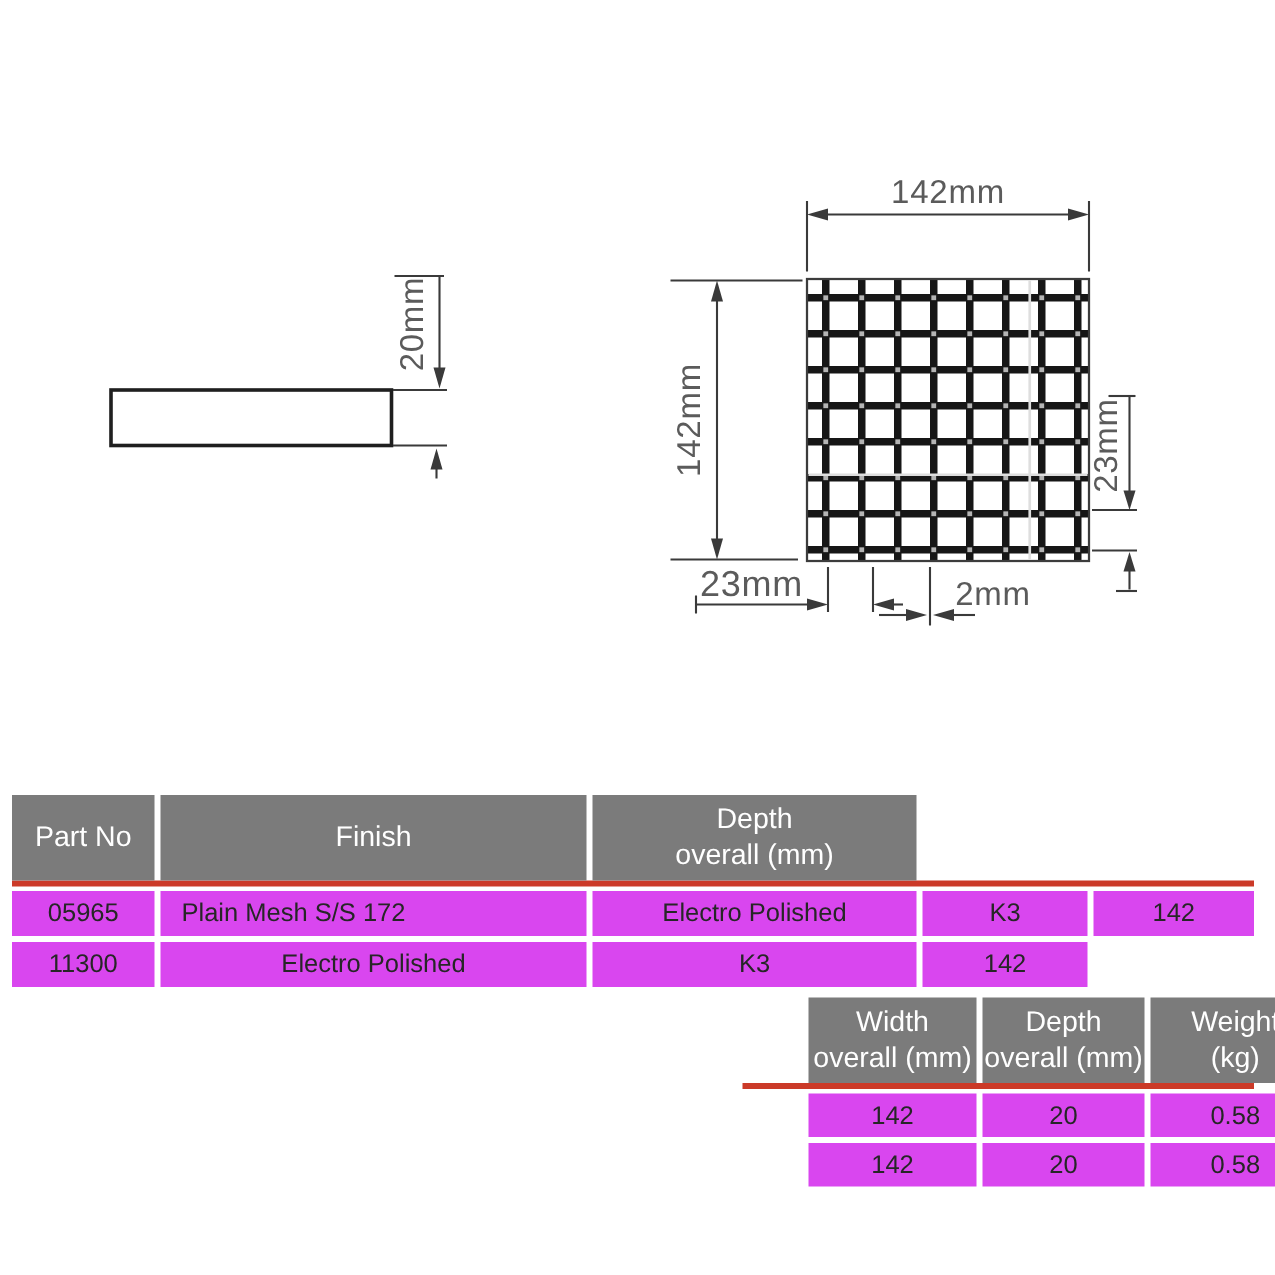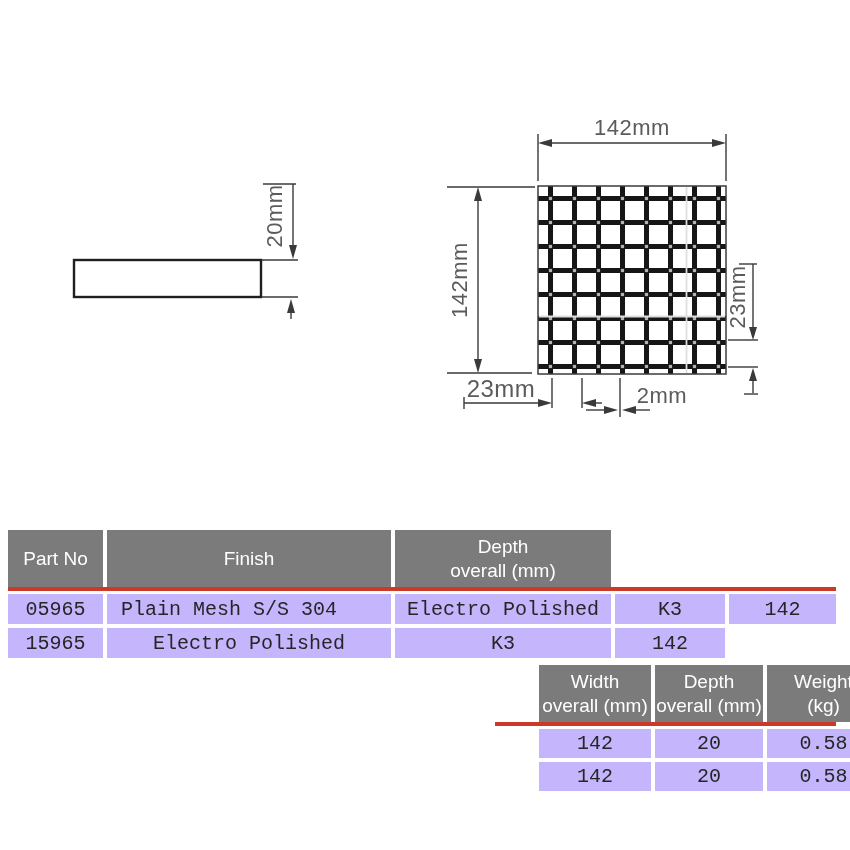--- a/index.html
+++ b/index.html
@@ -35,24 +35,23 @@
   .th{
     background:#7b7b7b;color:#ffffff;
     height:57px;
     display:flex;flex-direction:column;align-items:center;justify-content:center;
     font-size:19px;line-height:1.25;text-align:center;
   }
   .redline{height:4px;background:#cb3a28;margin-top:0;}
   .trow{margin-top:4px;}
   .trow.first{margin-top:3px;}
   .td{
-    background:#c4b5fd;color:#262626;
+    background:#d946ef;color:#262626;
     display:flex;align-items:center;justify-content:center;
-    font-size:20px;
-    font-family:Liberation Mono, monospace;
+    font-size:17px;
   }
   .t1 .trow .td{height:30px;}
   .t2 .trow .td{height:29px;}
   .td.left{justify-content:flex-start;padding-left:14px;}
 </style>
 </head>
 <body>
 
 <div class="stage">
 
@@ -148,27 +147,27 @@
       </div>
       <div class="th">
         <span>Depth</span>
         <span>overall (mm)</span>
       </div>
     </div>
     <div class="redline"></div>
 
     <div class="trow first">
       <div class="td">05965</div>
-      <div class="td left">Plain Mesh S/S 304</div>
+      <div class="td left">Plain Mesh S/S 172</div>
       <div class="td">Electro Polished</div>
       <div class="td">K3</div>
       <div class="td">142</div>
     </div>
     <div class="trow">
-      <div class="td">15965</div>
+      <div class="td">11300</div>
       <div class="td">Electro Polished</div>
       <div class="td">K3</div>
       <div class="td">142</div>
     </div>
   </div>
 
   <div class="dtable t2">
     <div class="thead">
       <div class="th">
         <span>Width</span>

